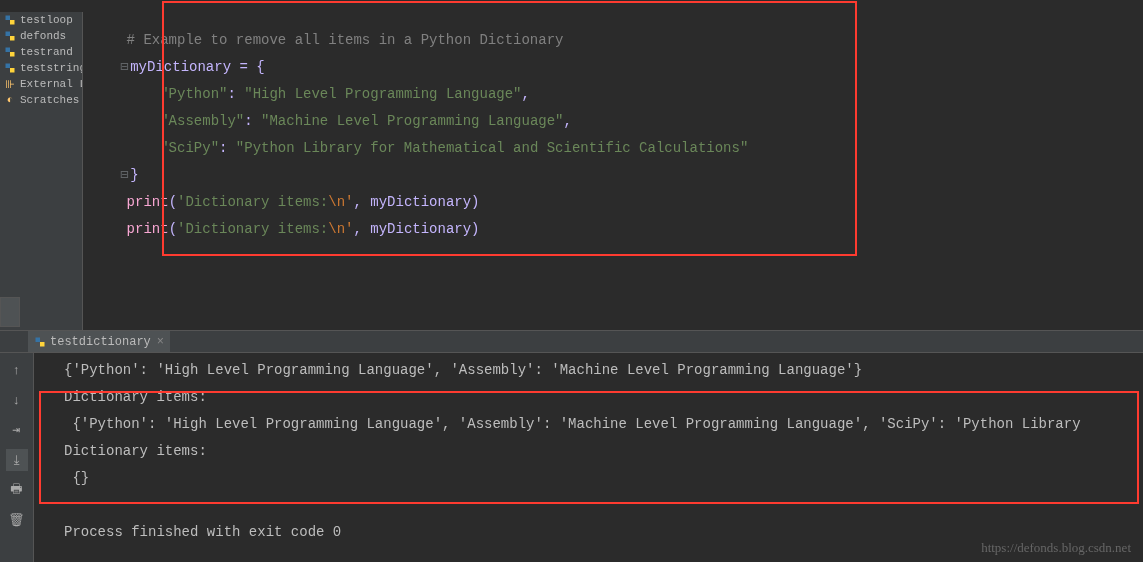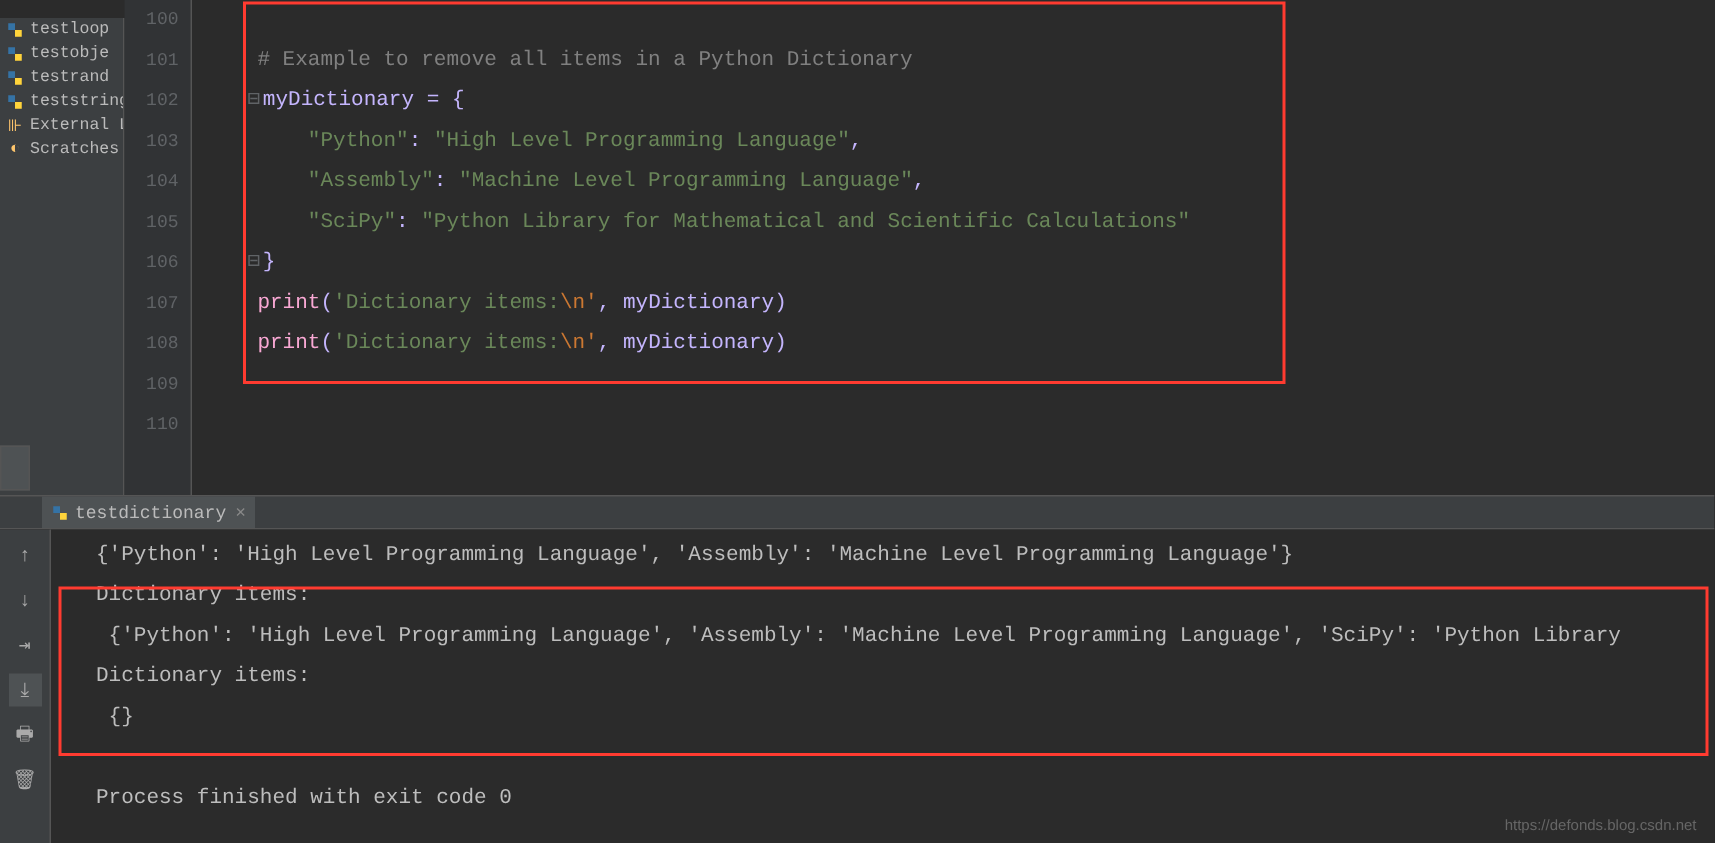--- a/index.html
+++ b/index.html
@@ -162,22 +162,22 @@
     height: 27px;
     line-height: 27px;
     white-space: pre;
     color: #bdbdbd;
   }
   .watermark {
     position: absolute;
     right: 12px;
     bottom: 6px;
     color: #666;
-    font-size: 10px;
-    font-family: Liberation Sans, sans-serif;
+    font-size: 13px;
+    font-family: Liberation Serif, serif;
   }
 </style>
 </head>
 <body>
 
 <div class="main-container">
   <div class="sidebar">
     <div class="sidebar-item">
       <span class="py-icon">
         <svg viewBox="0 0 16 16">
@@ -187,21 +187,21 @@
       </span>
       <span>testloop</span>
     </div>
     <div class="sidebar-item">
       <span class="py-icon">
         <svg viewBox="0 0 16 16">
             <rect x="2" y="2" width="6" height="6" fill="#3573a5"></rect>
             <rect x="8" y="8" width="6" height="6" fill="#ffd43b"></rect>
           </svg>
       </span>
-      <span>testobje</span>
+      <span>defonds</span>
     </div>
     <div class="sidebar-item">
       <span class="py-icon">
         <svg viewBox="0 0 16 16">
             <rect x="2" y="2" width="6" height="6" fill="#3573a5"></rect>
             <rect x="8" y="8" width="6" height="6" fill="#ffd43b"></rect>
           </svg>
       </span>
       <span>testrand</span>
     </div>
@@ -217,33 +217,20 @@
     <div class="sidebar-item">
       <span class="lib-icon">⊪</span>
       <span>External Lib</span>
     </div>
     <div class="sidebar-item">
       <span class="scratch-icon">◐</span>
       <span>Scratches a</span>
     </div>
   </div>
 
-  <div class="gutter">
-    <div class="line-number">100</div>
-    <div class="line-number">101</div>
-    <div class="line-number">102</div>
-    <div class="line-number">103</div>
-    <div class="line-number">104</div>
-    <div class="line-number">105</div>
-    <div class="line-number">106</div>
-    <div class="line-number">107</div>
-    <div class="line-number">108</div>
-    <div class="line-number">109</div>
-    <div class="line-number">110</div>
-  </div>
 
   <div class="editor">
     <div class="code-line"></div>
     <div class="code-line"><span class="comment">    # Example to remove all items in a Python Dictionary</span></div>
     <div class="code-line">   <span class="fold">⊟</span><span class="ident">myDictionary</span><span class="ident"> = {</span></div>
     <div class="code-line">        <span class="string">"Python"</span><span class="ident">: </span><span class="string">"High Level Programming Language"</span><span class="ident">,</span></div>
     <div class="code-line">        <span class="string">"Assembly"</span><span class="ident">: </span><span class="string">"Machine Level Programming Language"</span><span class="ident">,</span></div>
     <div class="code-line">        <span class="string">"SciPy"</span><span class="ident">: </span><span class="string">"Python Library for Mathematical and Scientific Calculations"</span></div>
     <div class="code-line">   <span class="fold">⊟</span><span class="ident">}</span></div>
     <div class="code-line">    <span class="func">print</span><span class="ident">(</span><span class="string">'Dictionary items:</span><span class="escape">\n'</span><span class="ident">, myDictionary)</span></div>

